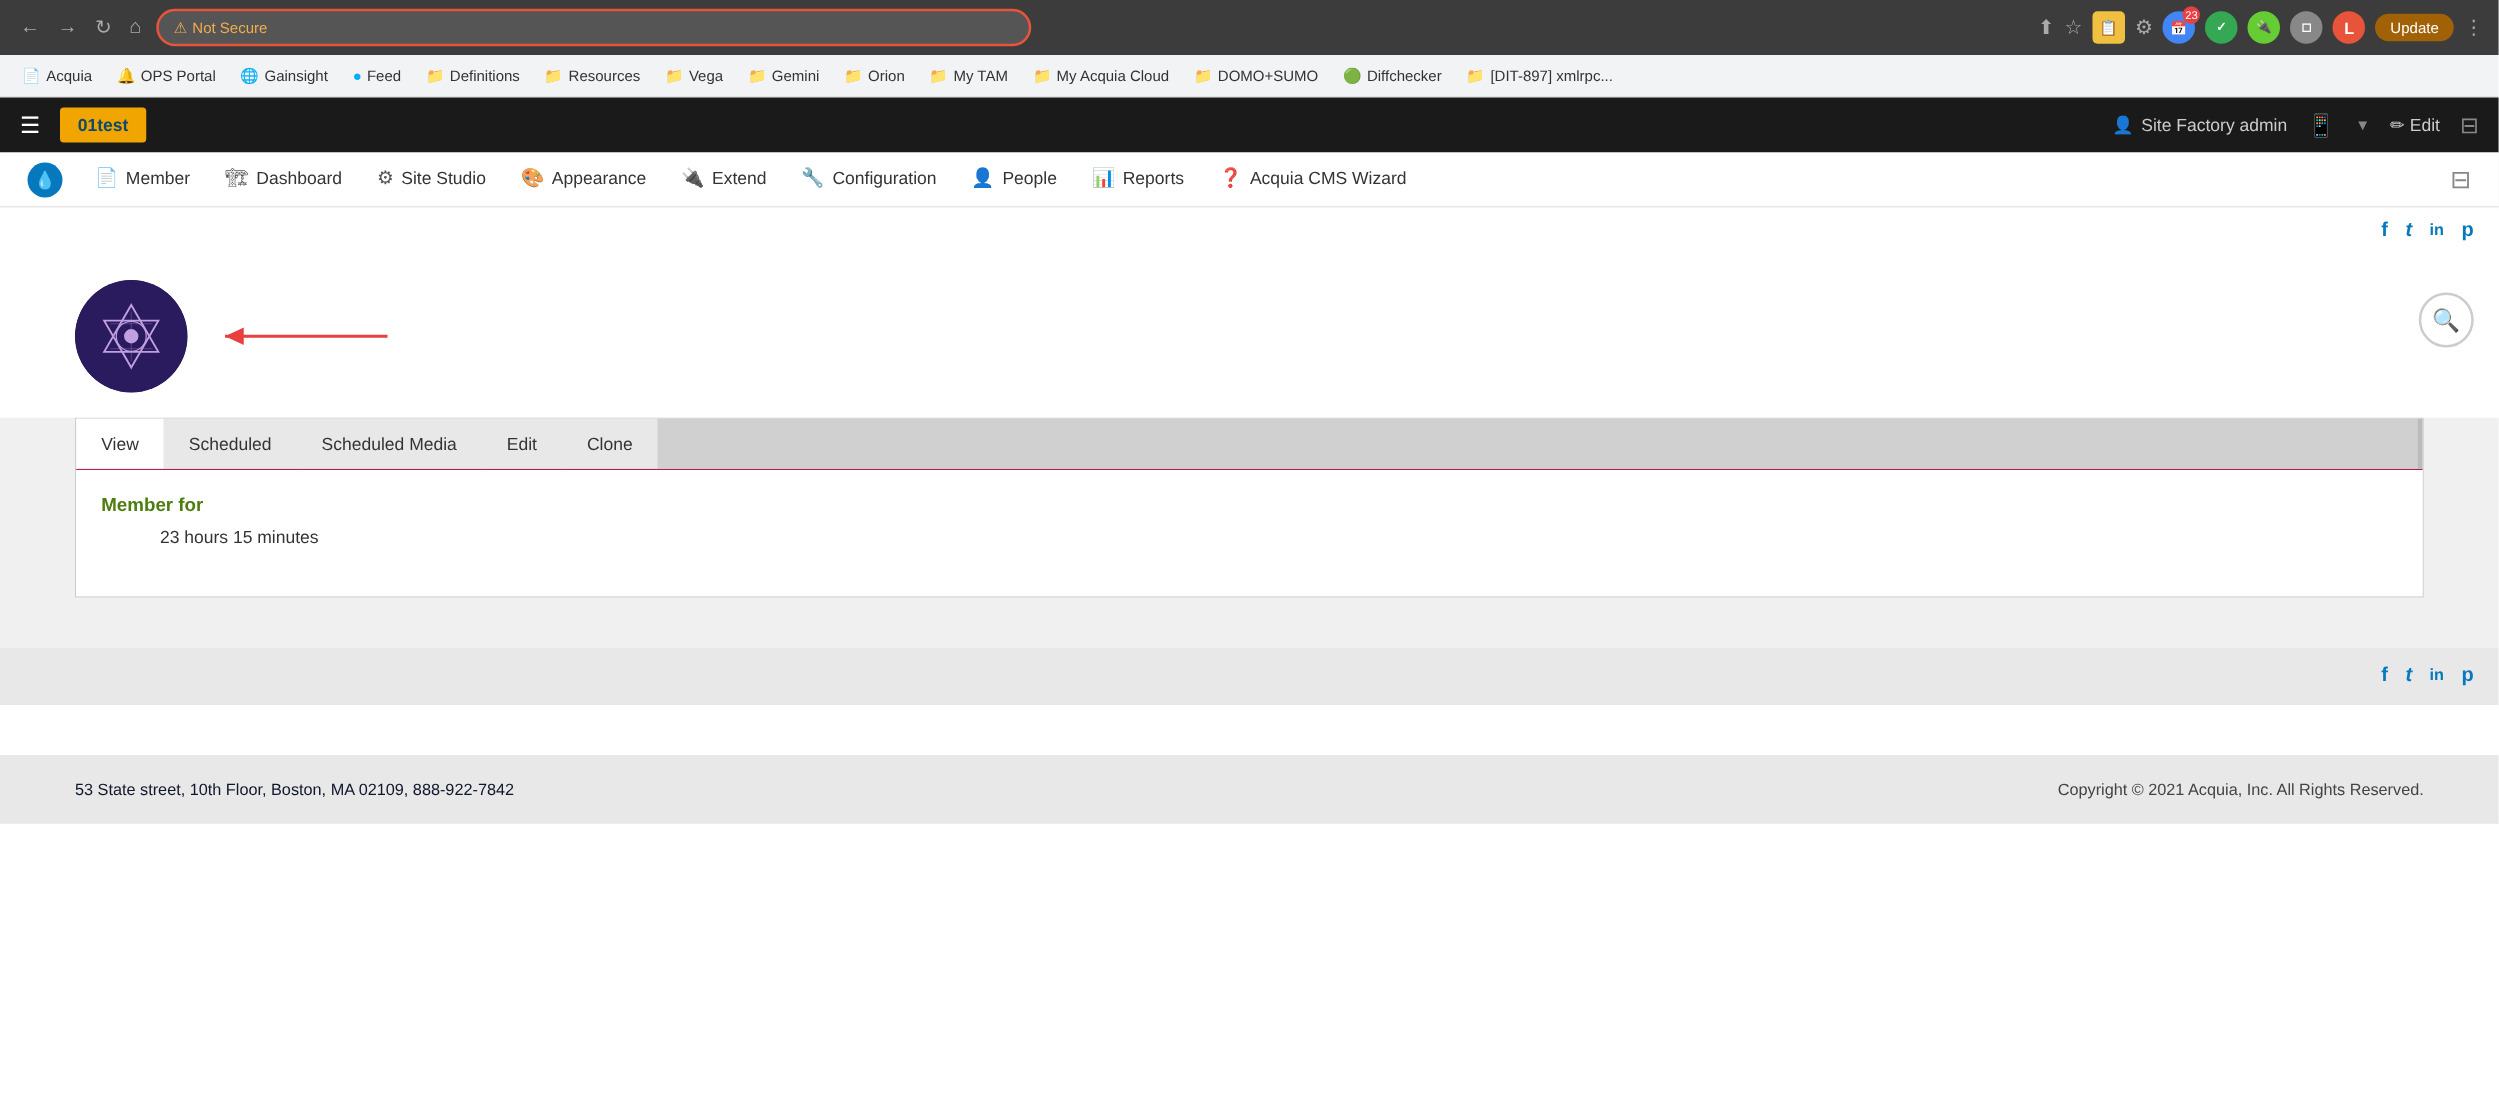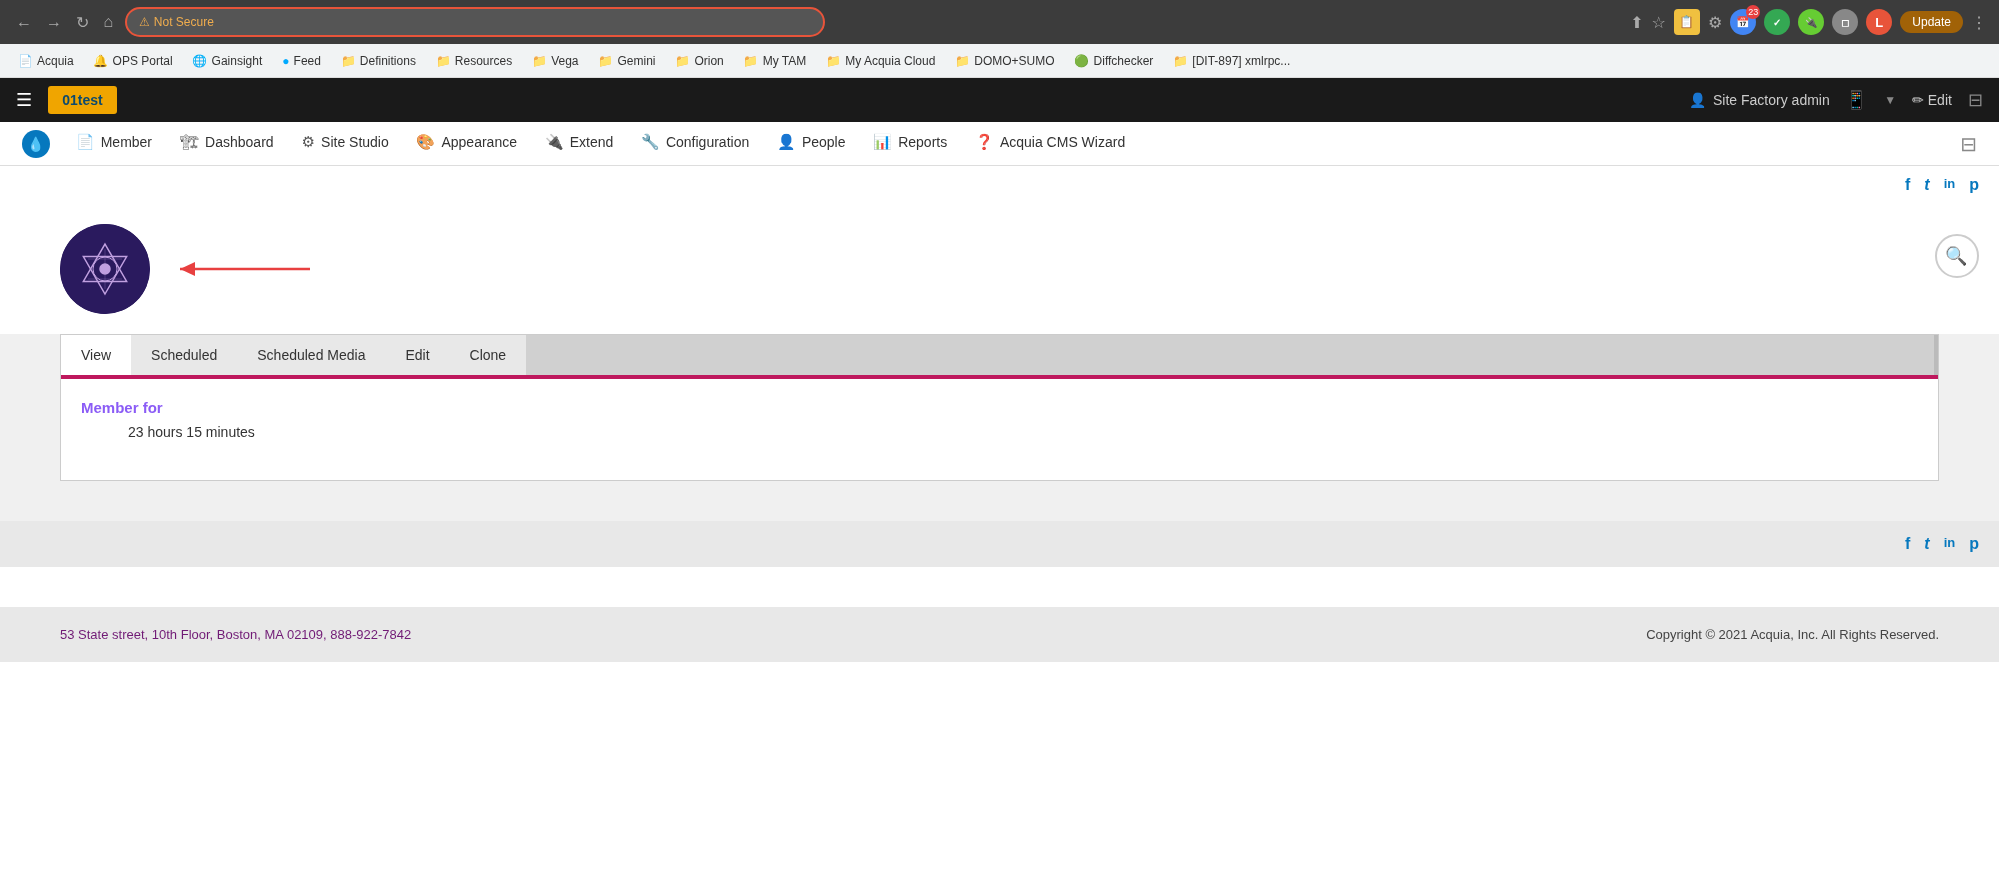--- a/index.html
+++ b/index.html
@@ -300,21 +300,21 @@
     
     .content-area {
       background: #f0f0f0;
       padding: 0 60px 40px 60px;
     }
 
     
     .tabs-container {
       display: flex;
       align-items: stretch;
-      border-bottom: 4px solid #be185d;
+      border-bottom: 1px solid #be185d;
       background: #e8e8e8;
       margin-bottom: 0;
     }
     .tab {
       padding: 12px 20px;
       cursor: pointer;
       font-size: 14px;
       color: #333;
       background: #e8e8e8;
       border: none;
@@ -336,21 +336,21 @@
 
     
     .member-info {
       background: #fff;
       padding: 20px 20px 40px 20px;
       border-top: none;
     }
     .member-for-label {
       font-size: 15px;
       font-weight: bold;
-      color: #8b5cf6;
+      color: #4d7c0f;
       margin-bottom: 8px;
     }
     .member-duration {
       font-size: 14px;
       color: #333;
       margin-left: 47px;
     }
 
     
     .footer {
@@ -363,21 +363,21 @@
     }
     .footer-social {
       display: flex;
       justify-content: flex-end;
       padding: 14px 20px;
       gap: 14px;
       background: #e8e8e8;
     }
     .footer-address {
       font-size: 13px;
-      color: #701a75;
+      color: #0f172a;
     }
     .footer-copyright {
       font-size: 13px;
       color: #444;
     }
   </style>
 </head>
 <body>
 
 <div class="browser-chrome">

